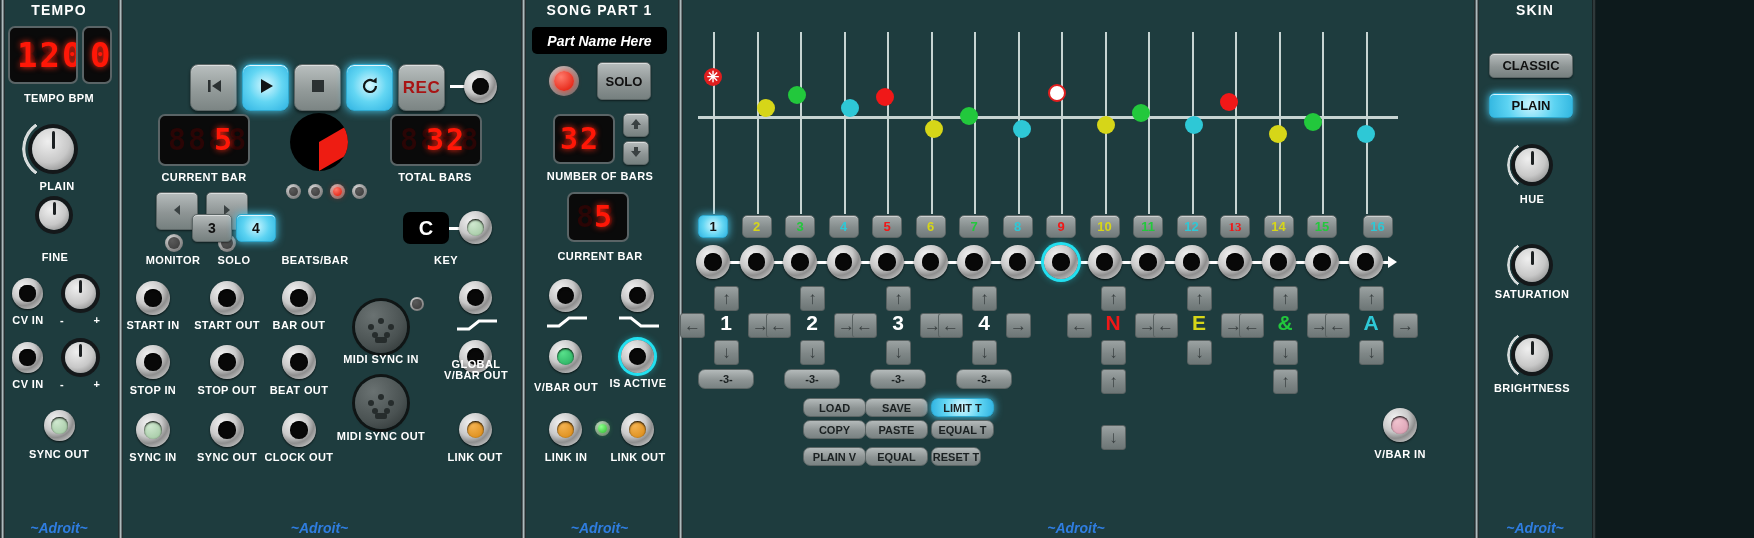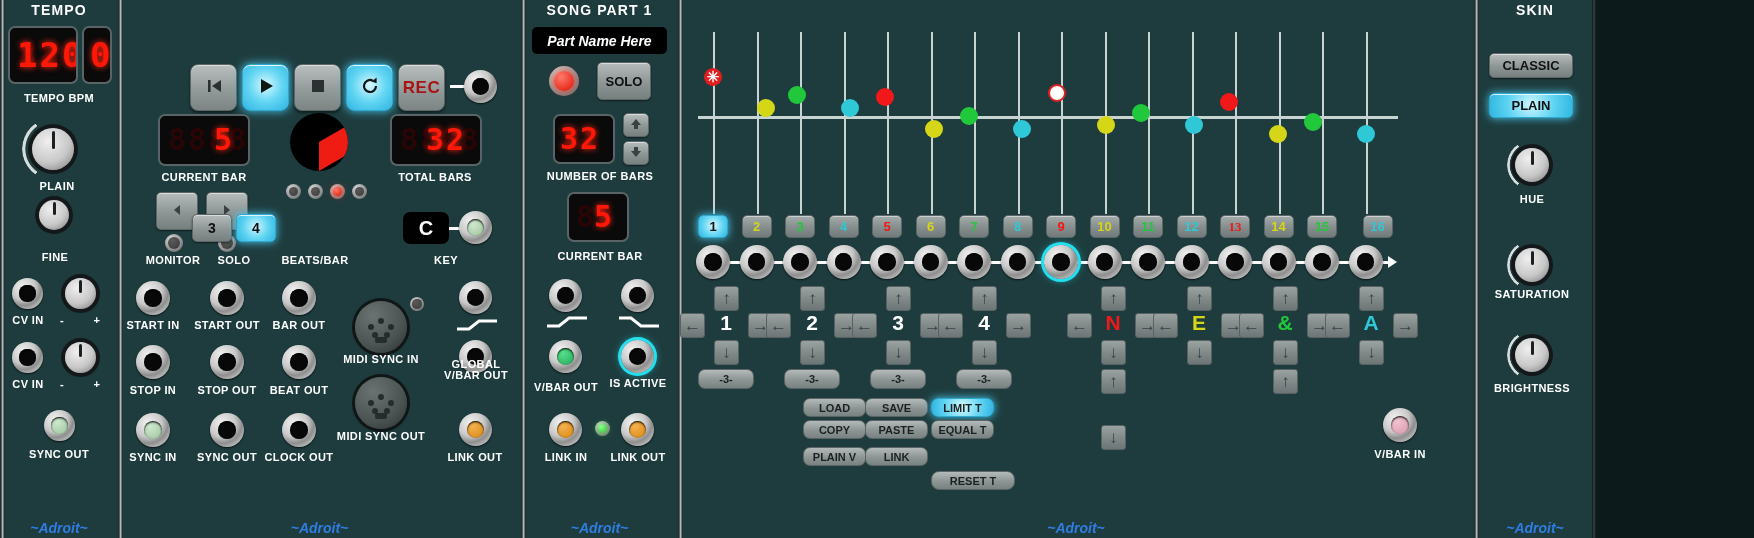--- a/index.html
+++ b/index.html
@@ -761,23 +761,23 @@
         <div class="pill" style="left: 187px; top: 420px; width: 63px; height: 19px;">
           <span>PASTE</span>
         </div>
         <div class="pill" style="left: 253px; top: 420px; width: 63px; height: 19px;">
           <span>EQUAL T</span>
         </div>
         <div class="pill" style="left: 125px; top: 447px; width: 63px; height: 19px;">
           <span>PLAIN V</span>
         </div>
         <div class="pill" style="left: 187px; top: 447px; width: 63px; height: 19px;">
-          <span>LINK</span>
-        </div>
-        <div class="pill" style="left: 253px; top: 471px; width: 84px; height: 19px; border-radius: 8px;">
+          <span>EQUAL</span>
+        </div>
+        <div class="pill" style="left: 253px; top: 447px; width: 50px; height: 19px;">
           <span>RESET T</span>
         </div>
       </div>
 
     <div class="jack pink" style="left:705px;top:408px;width:34px;height:34px">
         <i></i>
       </div>
     <div class="lbl" style="left:722px;top:448px">V/BAR IN</div>
 
     <div class="brand">~Adroit~</div>

